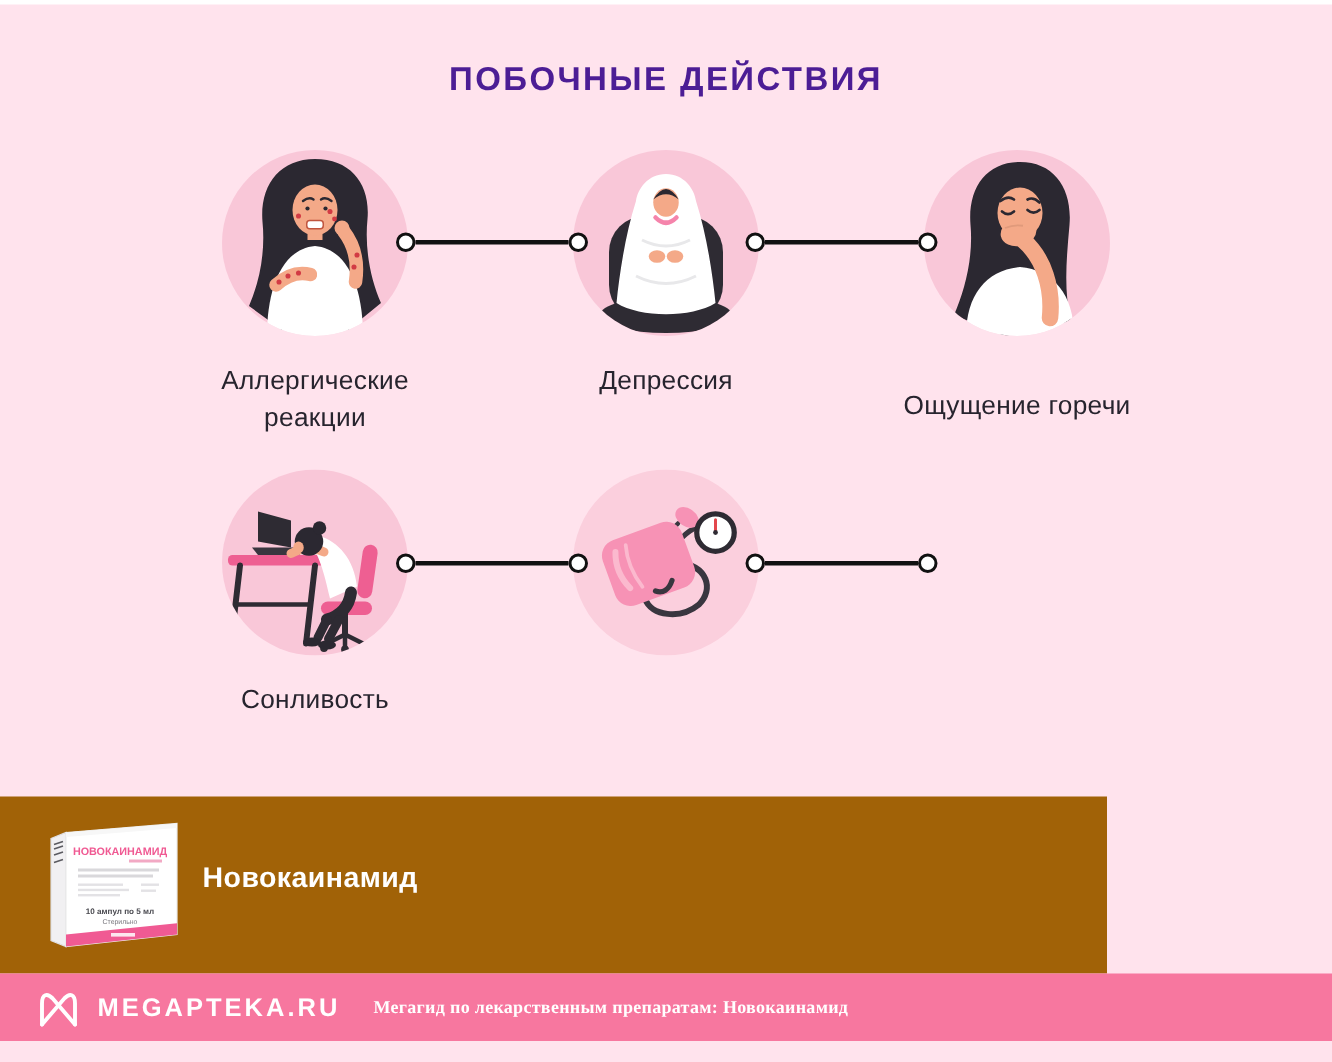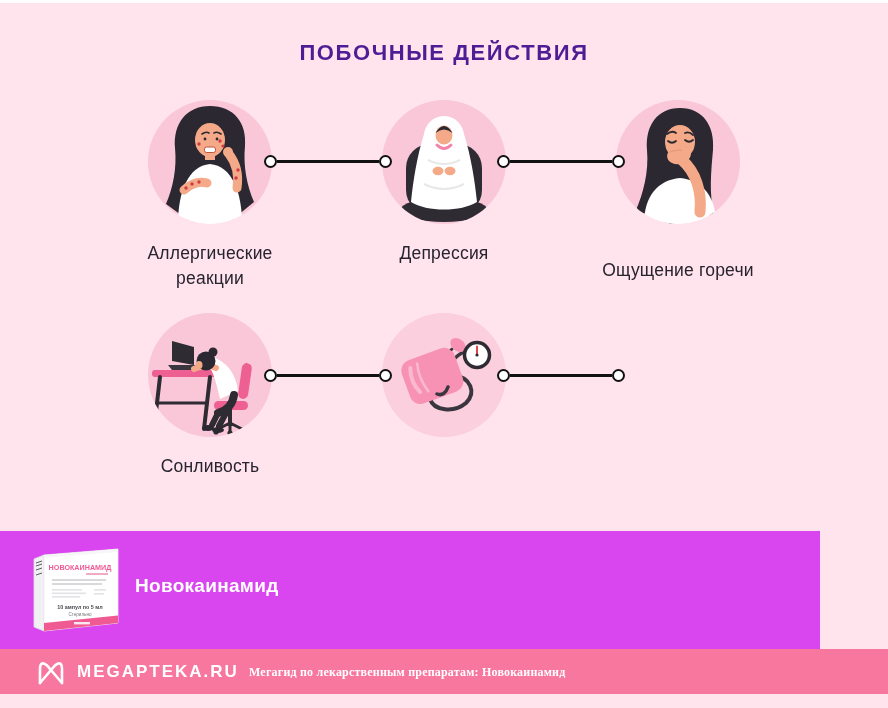--- a/index.html
+++ b/index.html
@@ -17,29 +17,29 @@
   .circle-wrap { width:124px; height:124px; }
   .label { margin-top:17px; text-align:center; font-size:17.5px; line-height:1.45;
            color:#27242e; letter-spacing:0.2px; }
 
   .connector { position:absolute; width:128px; height:13px; display:flex; align-items:center; }
   .connector .dot { width:13px; height:13px; border:2.5px solid #111; border-radius:50%; background:#fff; flex:0 0 auto; }
   .connector .cline { flex:1; height:2.5px; background:#111; }
   .conn-1 { left:264px; top:155px; } .conn-2 { left:497px; top:155px; }
   .conn-3 { left:264px; top:369px; } .conn-4 { left:497px; top:369px; }
 
-  .banner { position:absolute; top:531px; left:0; width:820px; height:118px;
-            background:#d946ef; display:flex; align-items:center; padding-left:28px; }
+  .banner { position:absolute; top:531px; left:0; width:738px; height:118px;
+            background:#a16207; display:flex; align-items:center; padding-left:28px; }
   .box-art { width:96px; height:94px; flex:0 0 auto; margin-right:11px; }
   .banner-text { color:#fff; }
   .banner-title { font-size:19px; font-weight:700; margin-bottom:9px; letter-spacing:0.3px; }
   .banner-desc { font-size:17.5px; line-height:1.5; letter-spacing:0.2px; }
 
   .footer { position:absolute; top:649px; left:0; width:888px; height:45px;
-            background:#f7779f; display:flex; align-items:center; padding-left:36px; color:#fff; }
+            background:#f7779f; display:flex; align-items:center; padding-left:24px; color:#fff; }
   .logo-m { width:30px; height:30px; flex:0 0 auto; }
   .brand { margin-left:11px; font-size:17px; font-weight:700; letter-spacing:2px; }
   .tagline { position:absolute; left:249px; top:50%; transform:translateY(-50%);
              font-size:12px; font-weight:700; letter-spacing:0.2px;font-family:Liberation Serif, serif; }
 </style>
 </head>
 <body>
 
 <div class="canvas">
 

